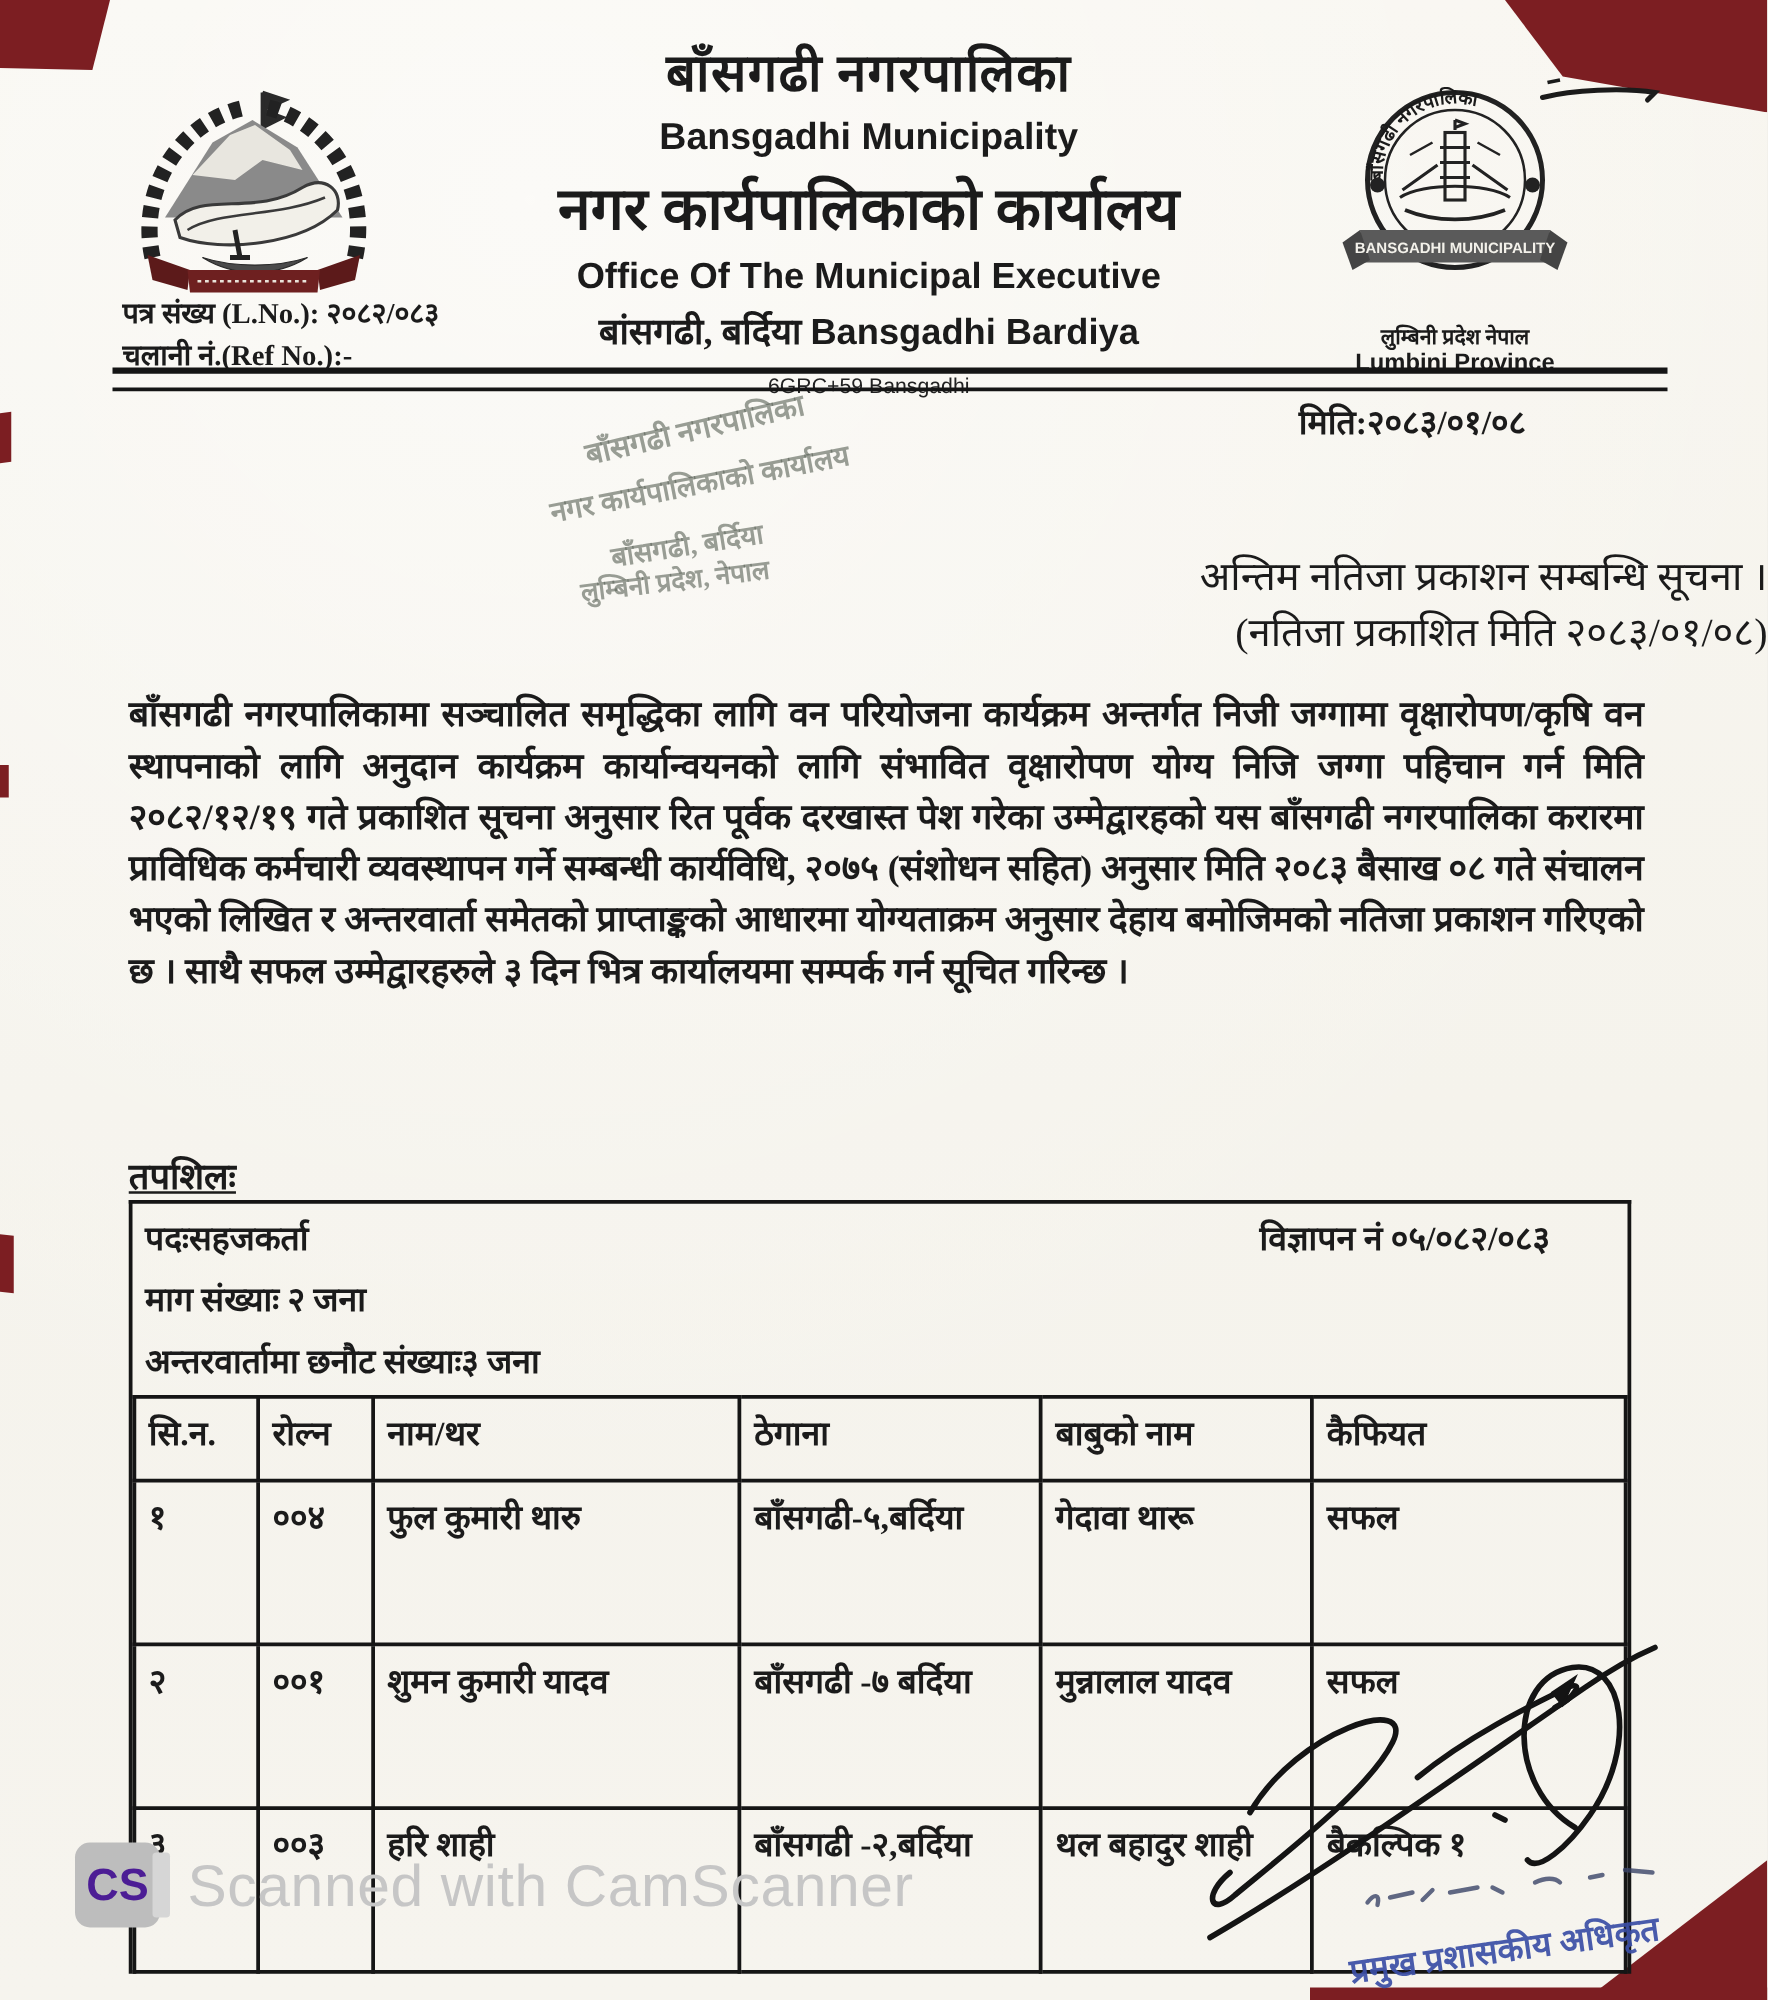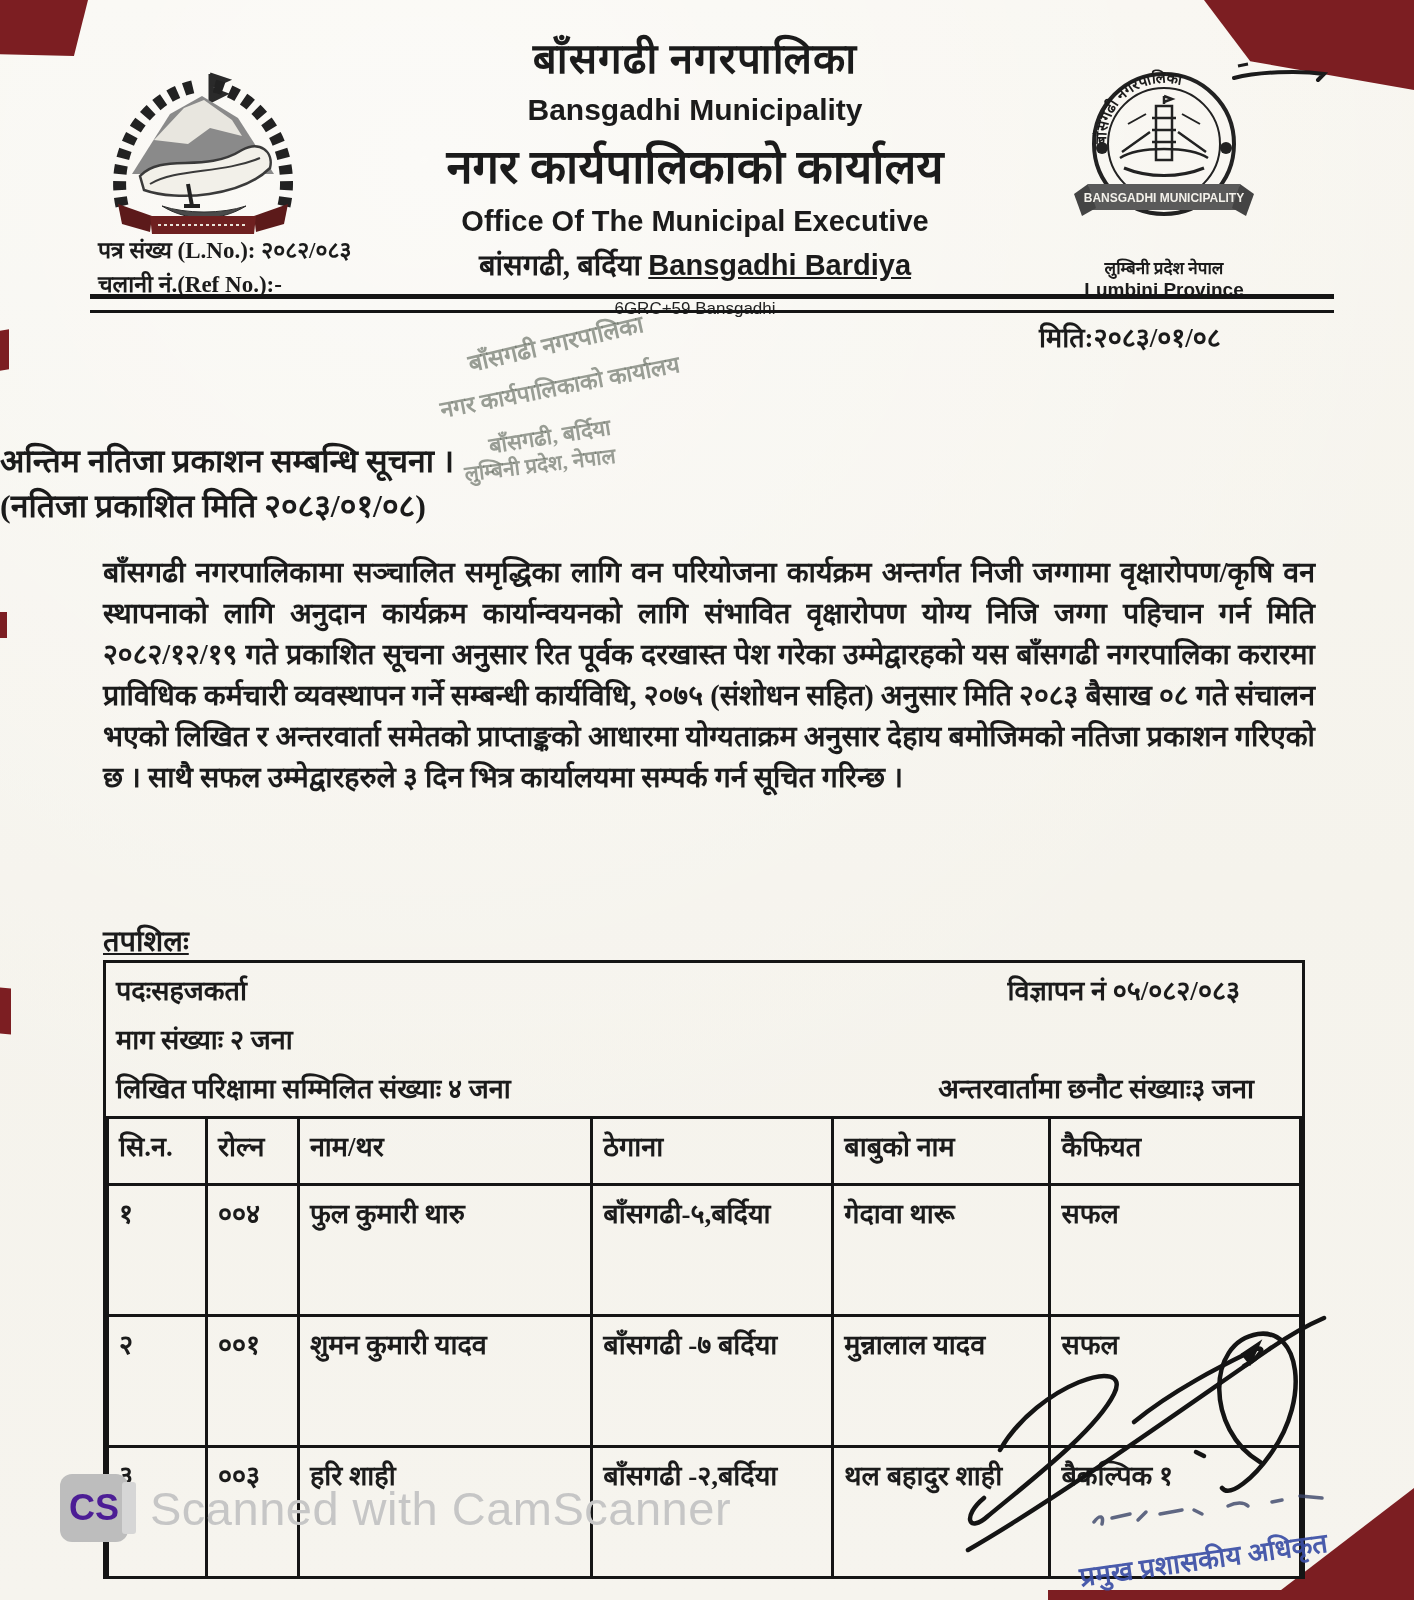--- a/index.html
+++ b/index.html
@@ -26,38 +26,38 @@
   .t3{left:0;top:988px;width:11px;height:46px;transform:skewY(6deg);}
 
   
   .hdr-center{left:290px;top:28px;width:810px;text-align:center;}
   .np-title{font-size:42px;font-weight:700;letter-spacing:1px;}
   .en-title{font-size:30px;font-weight:600;margin-top:8px;font-family:"Liberation Sans",sans-serif;}
   .np-office{font-size:47px;font-weight:700;margin-top:6px;}
   .en-office{font-size:29px;font-weight:700;margin-top:8px;font-family:"Liberation Sans",sans-serif;}
   .place-line{font-size:29px;margin-top:6px;}
   .place-np{font-weight:700;}
-  .place-en{font-family:"Liberation Sans",sans-serif;font-weight:600;text-decoration:underline;}
+  .place-en{font-family:"Liberation Sans",sans-serif;font-weight:600;}
   .plus-code{font-size:17px;margin-top:16px;font-family:"Liberation Sans",sans-serif;color:#222;text-align:center;}
 
   .letterno{left:98px;top:234px;font-size:23px;font-weight:700;line-height:34px;}
 
   .rule{left:90px;top:294px;width:1244px;height:11px;border-top:5px solid #151515;border-bottom:3px solid #151515;}
 
   .dateline{left:990px;top:318px;width:280px;text-align:center;font-size:27px;font-weight:700;}
 
   
   .stampfaint{left:430px;top:318px;width:360px;height:150px;color:rgba(92,100,88,.62);filter:blur(.4px);}
   .stampfaint div{position:absolute;white-space:nowrap;font-weight:600;}
   .sf1{left:36px;top:8px;font-size:24px;transform:rotate(-13deg);}
   .sf2{left:8px;top:52px;font-size:23px;transform:rotate(-11deg);}
   .sf3{left:58px;top:102px;font-size:22px;transform:rotate(-9deg);}
   .sf4{left:34px;top:132px;font-size:21px;transform:rotate(-7deg);}
 
-  .subject{left:0;top:438px;width:1414px;text-align:left;font-size:32px;font-weight:700;}
+  .subject{left:0;top:438px;width:1414px;text-align:right;font-size:32px;font-weight:400;}
   .subject2{top:483px;}
 
   .bodypara{left:103px;top:552px;width:1212px;font-size:28.5px;line-height:41px;font-weight:600;text-align:justify;}
 
   .tapashil{left:103px;top:920px;font-size:29px;font-weight:700;text-decoration:underline;}
 
   
   .tablebox{left:103px;top:960px;width:1196px;border:3px solid #151515;border-bottom:none;}
   .infoblock{padding:6px 14px 10px 10px;font-size:27px;font-weight:700;}
   .inforow{display:flex;justify-content:space-between;margin-top:12px;}
@@ -198,21 +198,20 @@
   <div class="abs tablebox">
     <div class="infoblock dev">
       <div class="inforow">
         <span>पदःसहजकर्ता</span>
         <span class="info-right">विज्ञापन नं ०५/०८२/०८३</span>
       </div>
       <div class="inforow">
         <span>माग संख्याः २ जना</span>
       </div>
       <div class="inforow">
-        <span>लिखित परिक्षामा सम्मिलित संख्याः ४ जना</span>
         <span class="info-right2">अन्तरवार्तामा छनौट संख्याः३ जना</span>
       </div>
     </div>
     <table class="results dev">
       <colgroup>
           <col class="c1">
           <col class="c2">
           <col class="c3">
           <col class="c4">
           <col class="c5">

